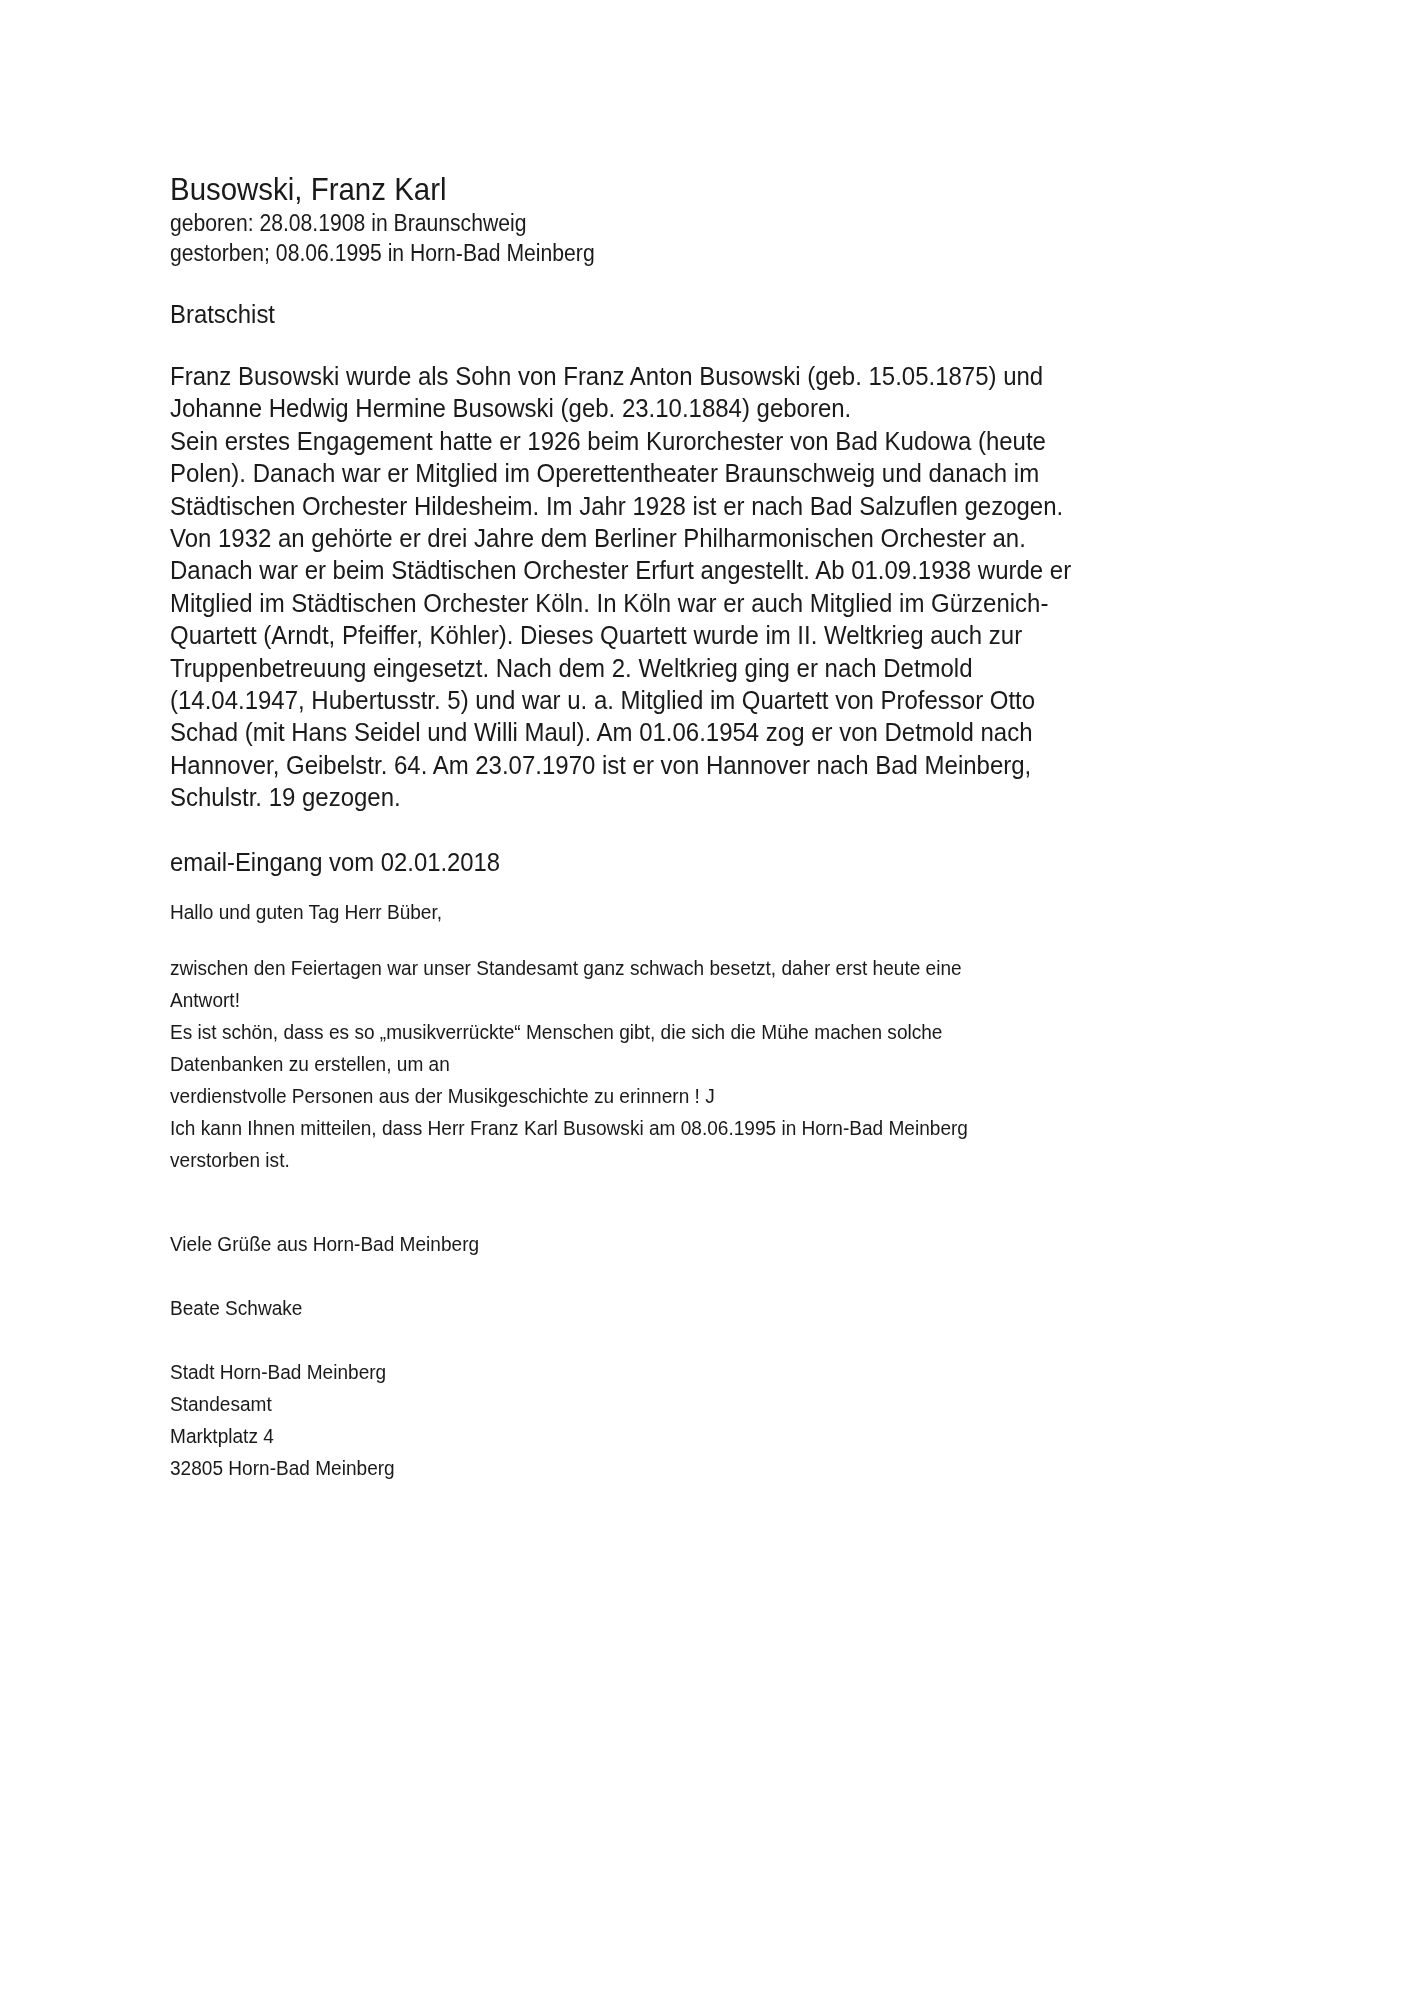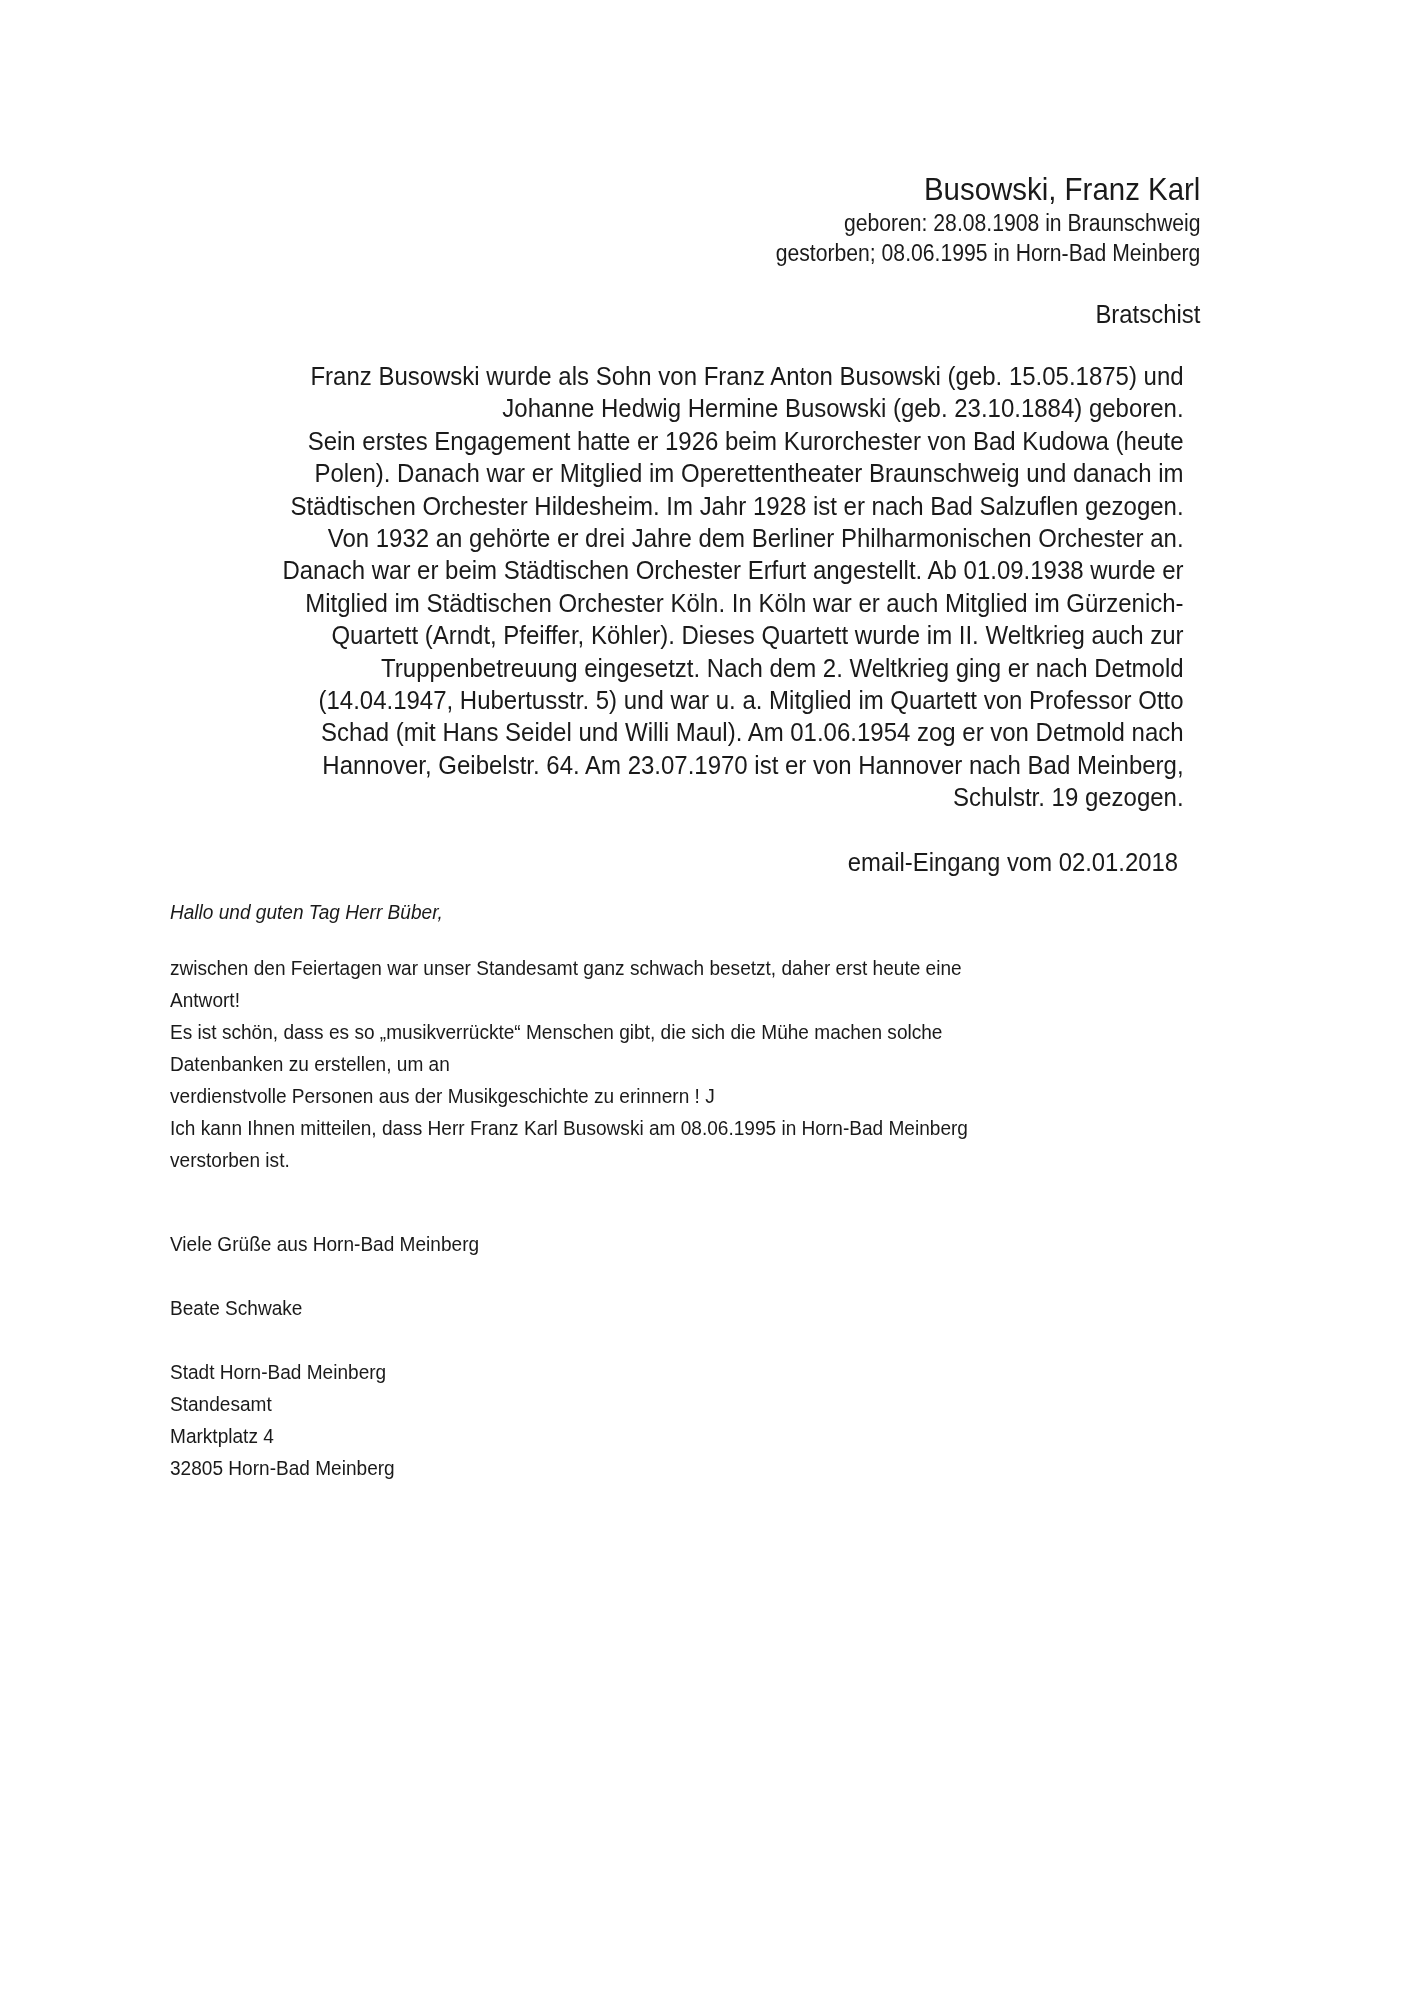--- a/index.html
+++ b/index.html
@@ -1,28 +1,28 @@
 <!DOCTYPE html>
 <html><head>
 <meta charset="utf-8">
 <style>
   html, body { margin: 0; padding: 0; background: #ffffff; }
   body { width: 1426px; height: 2016px; position: relative; overflow: hidden; color: #1a1a1a; }
   .page { position: absolute; left: 170px; top: 170px; width: 1120px; }
-  .arial { font-family: "Liberation Sans", sans-serif; text-align: right; }
+  .arial { font-family: "Liberation Sans", sans-serif; }
   .title { font-size: 32px; line-height: 38px; margin: 0; font-weight: normal; transform: scaleX(0.92); transform-origin: left; white-space: nowrap; }
   .meta { font-size: 23px; line-height: 30px; transform: scaleX(0.92); transform-origin: left; white-space: nowrap; }
   .profession { font-size: 26px; line-height: 32px; margin-top: 30px; transform: scaleX(0.92); transform-origin: left; }
   .bio { font-size: 26.5px; line-height: 32.4px; margin-top: 30px; }
   .bio .line, .para .line { display: block; white-space: nowrap; transform: scaleX(0.905); transform-origin: left; }
   .para { font-size: 26.5px; line-height: 32.4px; margin-top: 32px; }
   .email-head { font-size: 26.5px; line-height: 32px; margin-top: 32px; transform: scaleX(0.9); transform-origin: left; white-space: nowrap; }
   .mail { font-family: "Liberation Sans", sans-serif; font-size: 20.5px; line-height: 32px; }
   .mail .line { display: block; white-space: nowrap; transform: scaleX(0.93); transform-origin: left; }
-  .m-greet { margin-top: 18px; font-style: italic; }
+  .m-greet { margin-top: 18px; }
   .m-body { margin-top: 24px; }
   .m-closing { margin-top: 52px; }
   .m-sig { margin-top: 32px; }
   .m-addr { margin-top: 32px; }
 </style>
 </head>
 <body>
 
 <div class="page">
   <div class="arial">

